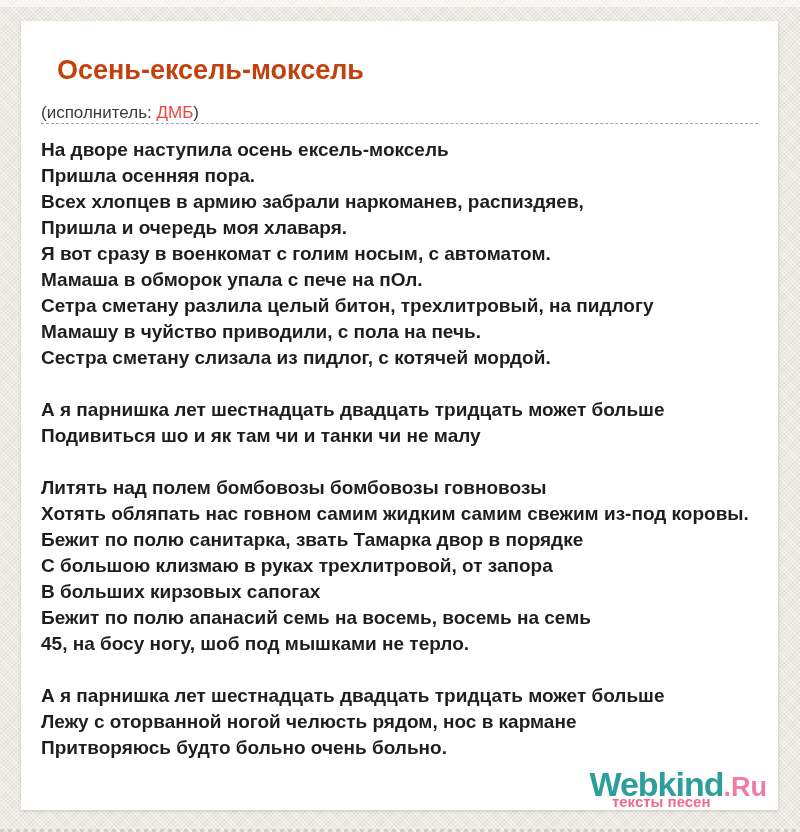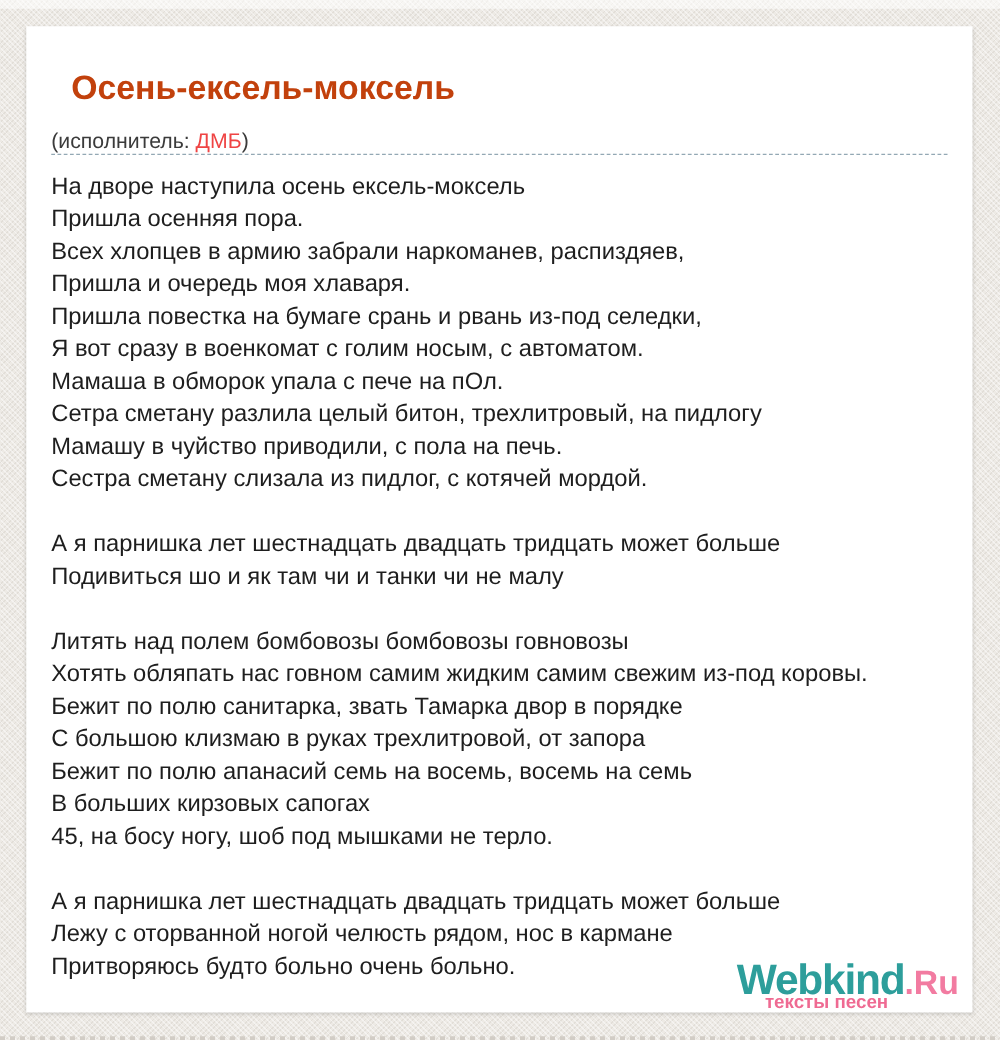--- a/index.html
+++ b/index.html
@@ -47,20 +47,21 @@
   .artist-link {
     color: #ef4444;
     text-decoration: none;
     cursor: pointer;
   }
   .lyrics {
     margin-top: 13px;
     font-size: 19px;
     line-height: 26px;
     color: #1e1e1e;
+    font-weight: bold;
   }
   .lyric-line { height: 26px; white-space: nowrap; }
   .verse-gap { height: 26px; }
   .logo {
     position: absolute;
     right: 11px; bottom: 1px;
     text-align: center;
     line-height: 1;
     cursor: pointer;
   }
@@ -92,40 +93,39 @@
 
   <h1 class="song-title">Осень-ексель-моксель</h1>
 
   <div class="artist-line"><span>(исполнитель: </span><a class="artist-link">ДМБ</a><span>)</span></div>
 
   <div class="lyrics">
     <div class="lyric-line">На дворе наступила осень ексель-моксель</div>
     <div class="lyric-line">Пришла осенняя пора.</div>
     <div class="lyric-line">Всех хлопцев в армию забрали наркоманев, распиздяев,</div>
     <div class="lyric-line">Пришла и очередь моя хлаваря.</div>
-    <div class="lyric-line">Пришла повестка на бумаге срань и рвань из-под селедки,</div>
     <div class="lyric-line">Я вот сразу в военкомат с голим носым, с автоматом.</div>
     <div class="lyric-line">Мамаша в обморок упала с пече на пОл.</div>
     <div class="lyric-line">Сетра сметану разлила целый битон, трехлитровый, на пидлогу</div>
     <div class="lyric-line">Мамашу в чуйство приводили, с пола на печь.</div>
     <div class="lyric-line">Сестра сметану слизала из пидлог, с котячей мордой.</div>
 
     <div class="verse-gap"></div>
 
     <div class="lyric-line">А я парнишка лет шестнадцать двадцать тридцать может больше</div>
     <div class="lyric-line">Подивиться шо и як там чи и танки чи не малу</div>
 
     <div class="verse-gap"></div>
 
     <div class="lyric-line">Литять над полем бомбовозы бомбовозы говновозы</div>
     <div class="lyric-line">Хотять обляпать нас говном самим жидким самим свежим из-под коровы.</div>
     <div class="lyric-line">Бежит по полю санитарка, звать Тамарка двор в порядке</div>
     <div class="lyric-line">С большою клизмаю в руках трехлитровой, от запора</div>
+    <div class="lyric-line">В больших кирзовых сапогах</div>
     <div class="lyric-line">Бежит по полю апанасий семь на восемь, восемь на семь</div>
-    <div class="lyric-line">В больших кирзовых сапогах</div>
     <div class="lyric-line">45, на босу ногу, шоб под мышками не терло.</div>
 
     <div class="verse-gap"></div>
 
     <div class="lyric-line">А я парнишка лет шестнадцать двадцать тридцать может больше</div>
     <div class="lyric-line">Лежу с оторванной ногой челюсть рядом, нос в кармане</div>
     <div class="lyric-line">Притворяюсь будто больно очень больно.</div>
   </div>
 
   <div class="logo">

